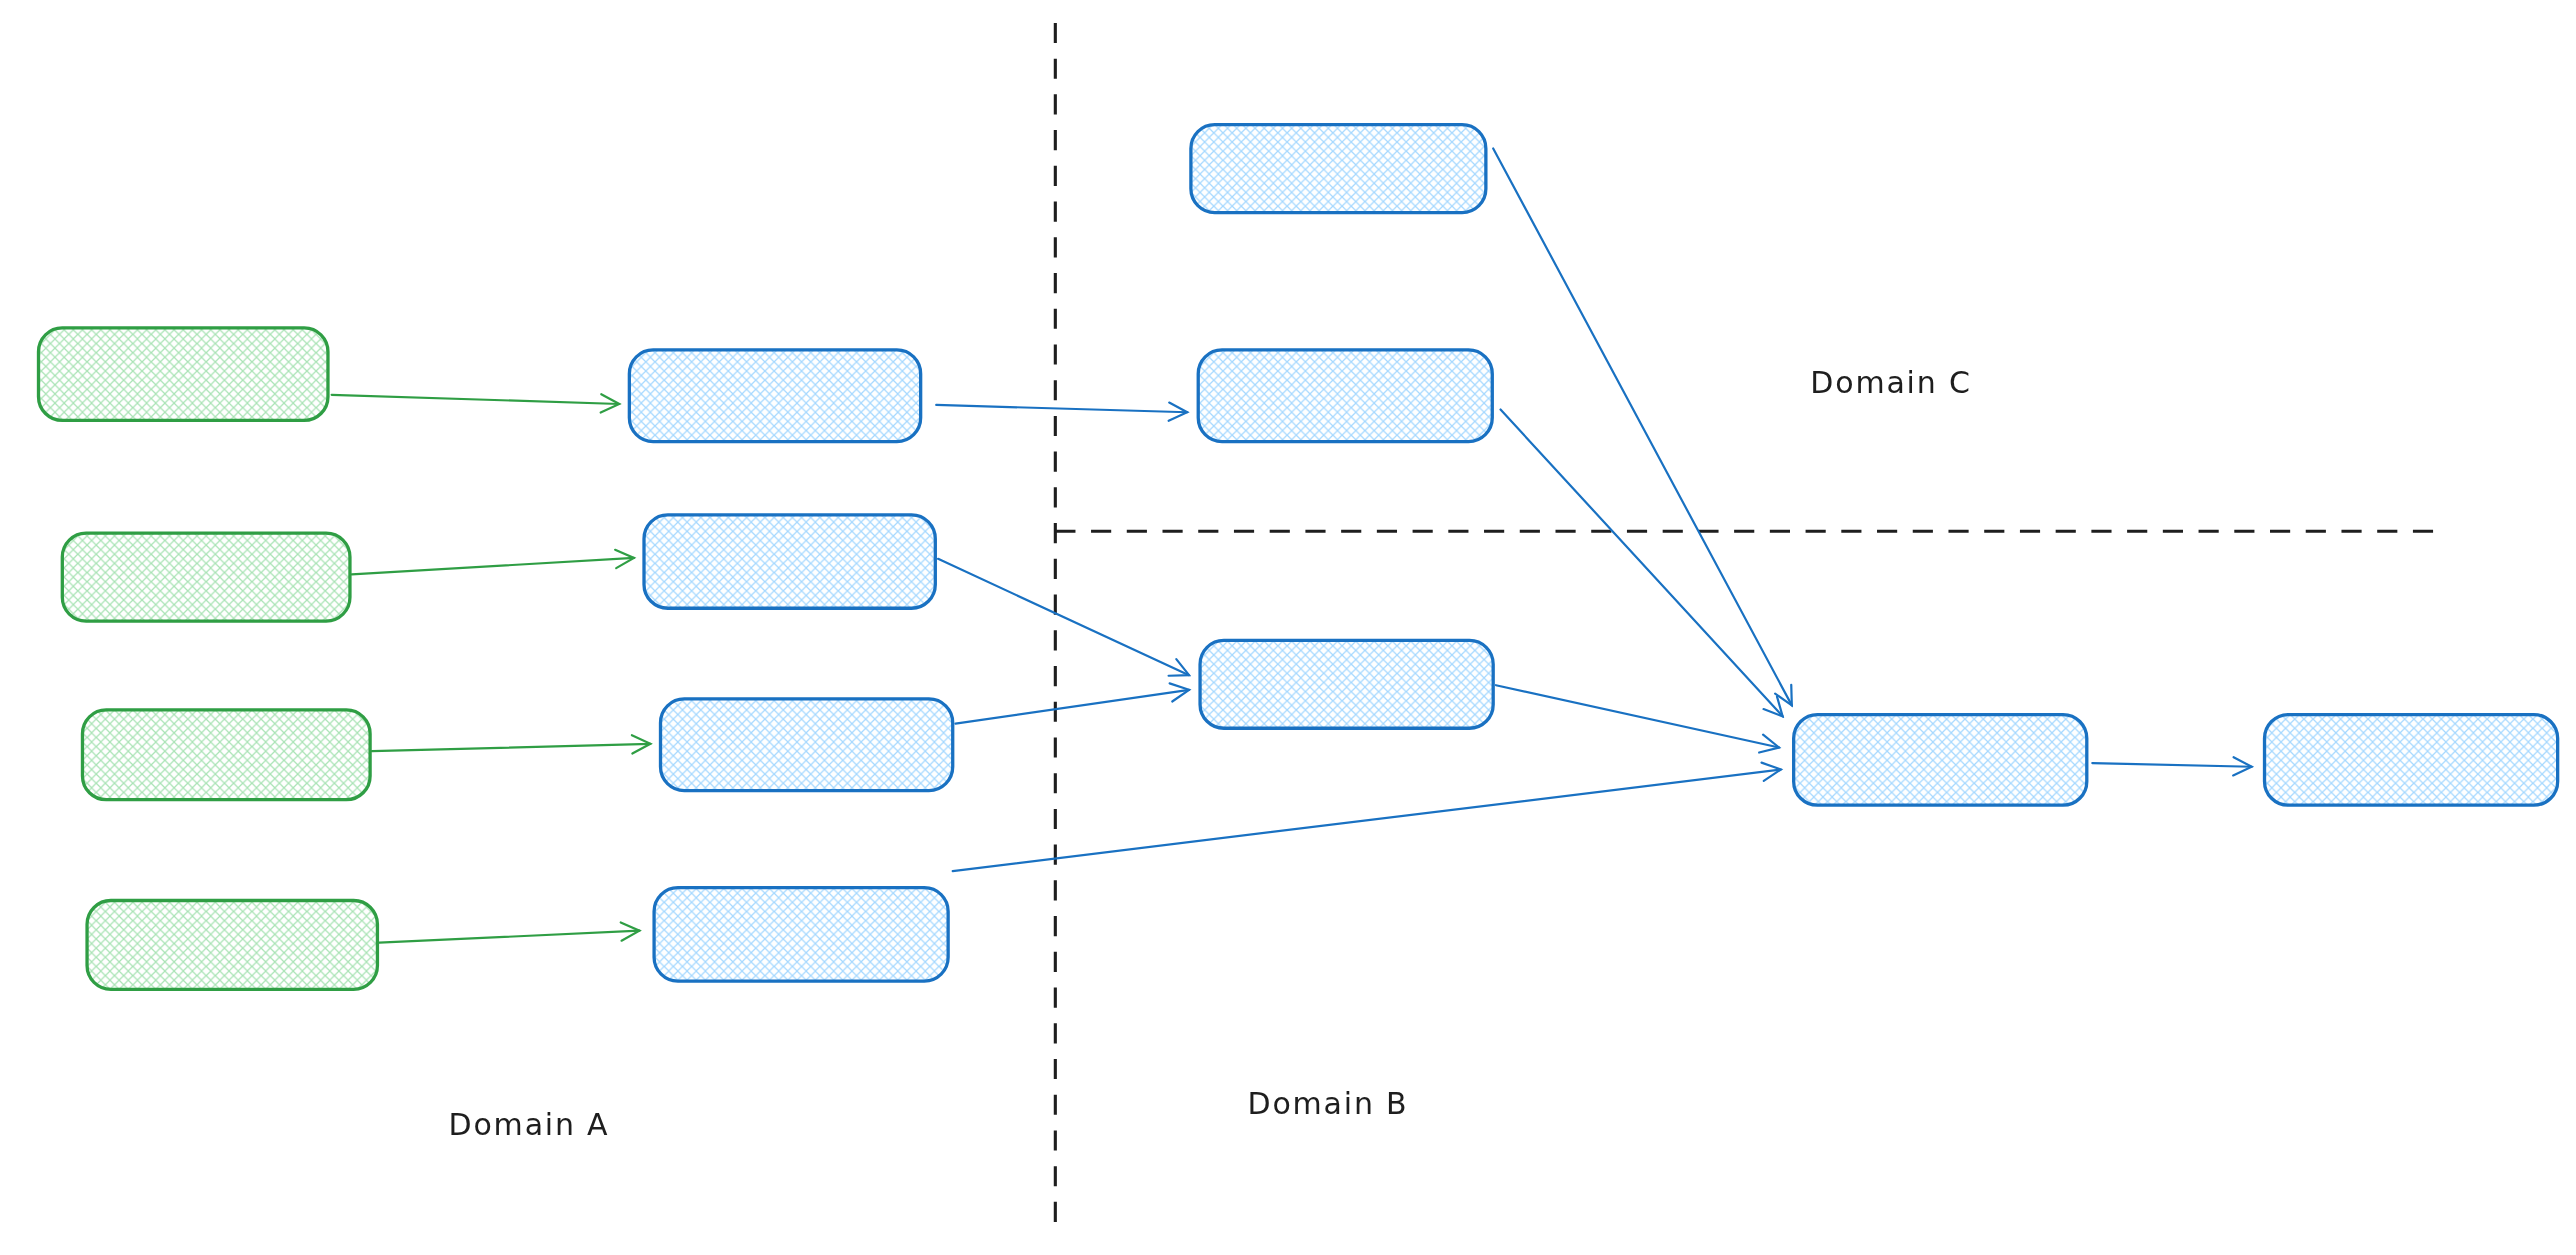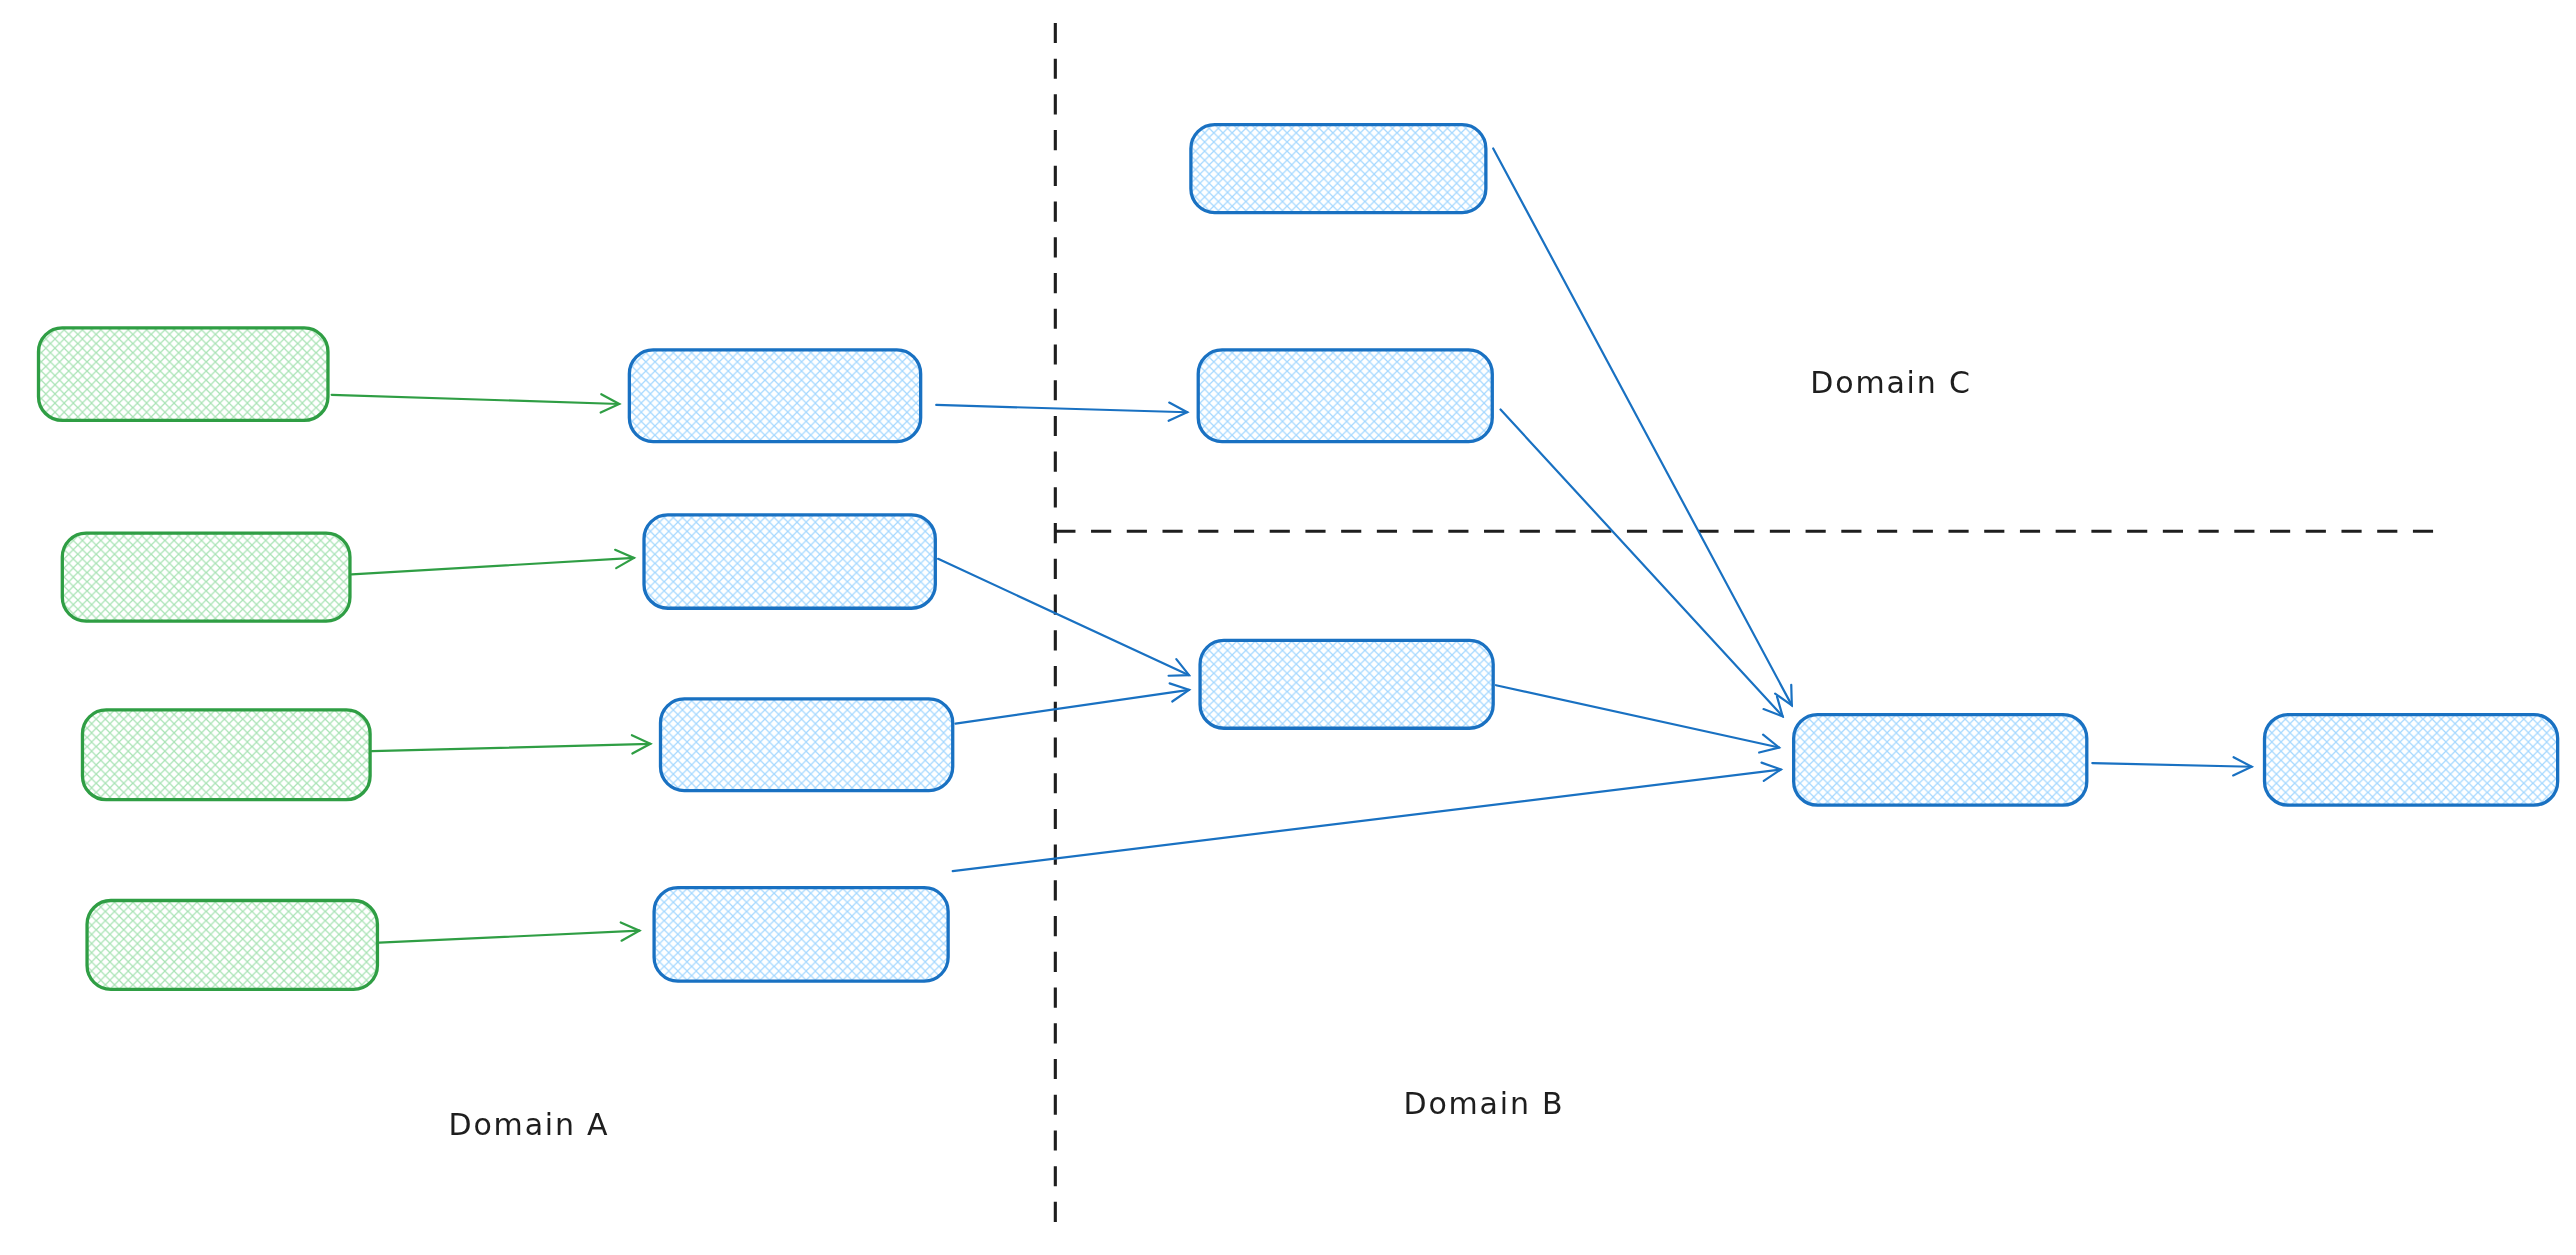--- a/index.html
+++ b/index.html
@@ -104,17 +104,17 @@
         <rect x="714" y="969" width="321" height="102" rx="26" ry="26" class="node-rect" fill="url(#hatch-blue)" stroke="#1971c2"></rect>
         <rect x="1300" y="136" width="322" height="96" rx="26" ry="26" class="node-rect" fill="url(#hatch-blue)" stroke="#1971c2"></rect>
         <rect x="1308" y="382" width="321" height="100" rx="26" ry="26" class="node-rect" fill="url(#hatch-blue)" stroke="#1971c2"></rect>
         <rect x="1310" y="699" width="320" height="96" rx="26" ry="26" class="node-rect" fill="url(#hatch-blue)" stroke="#1971c2"></rect>
         <rect x="1958" y="780" width="320" height="99" rx="26" ry="26" class="node-rect" fill="url(#hatch-blue)" stroke="#1971c2"></rect>
         <rect x="2472" y="780" width="320" height="99" rx="26" ry="26" class="node-rect" fill="url(#hatch-blue)" stroke="#1971c2"></rect>
       </g>
   </svg>
 
   <div class="domain-label" id="label-domain-a" style="left:529px; top:1107px;">Domain A</div>
-  <div class="domain-label" id="label-domain-b" style="left:1484px; top:1086px;">Domain B</div>
+  <div class="domain-label" id="label-domain-b" style="left:1328px; top:1086px;">Domain B</div>
   <div class="domain-label" id="label-domain-c" style="left:1891px; top:365px;">Domain C</div>
 
 </div>
 
 
 </body></html>

